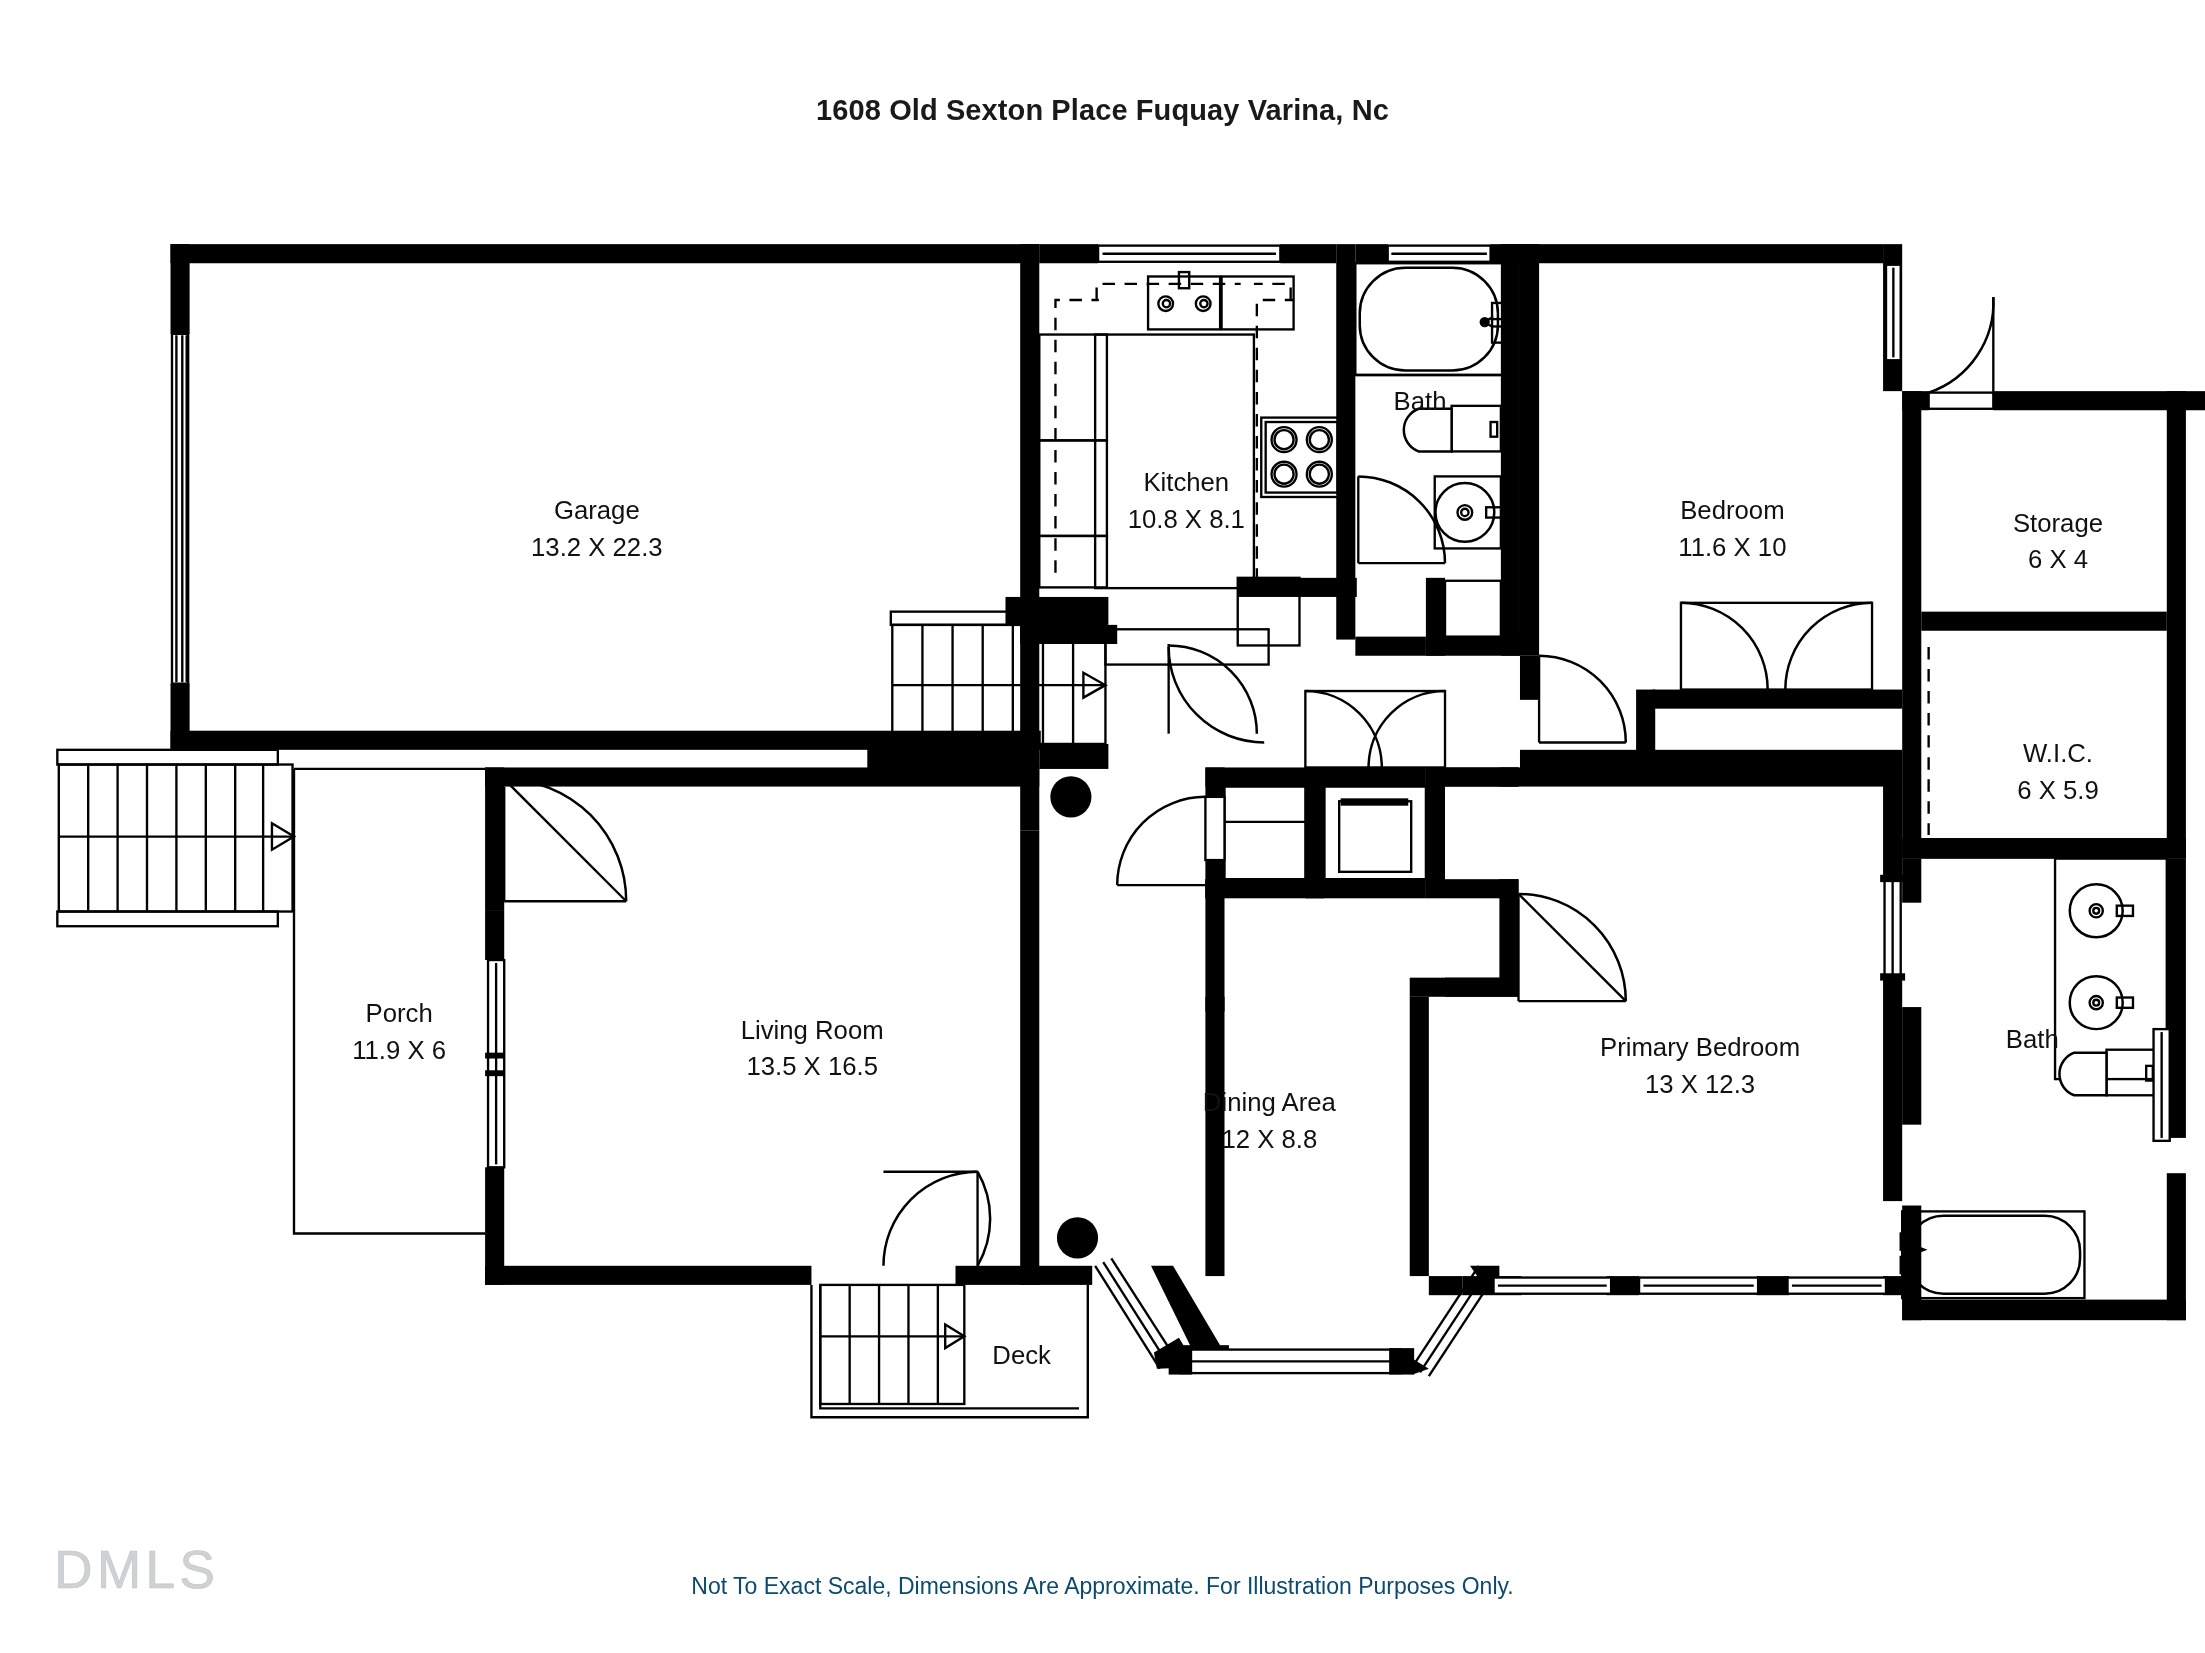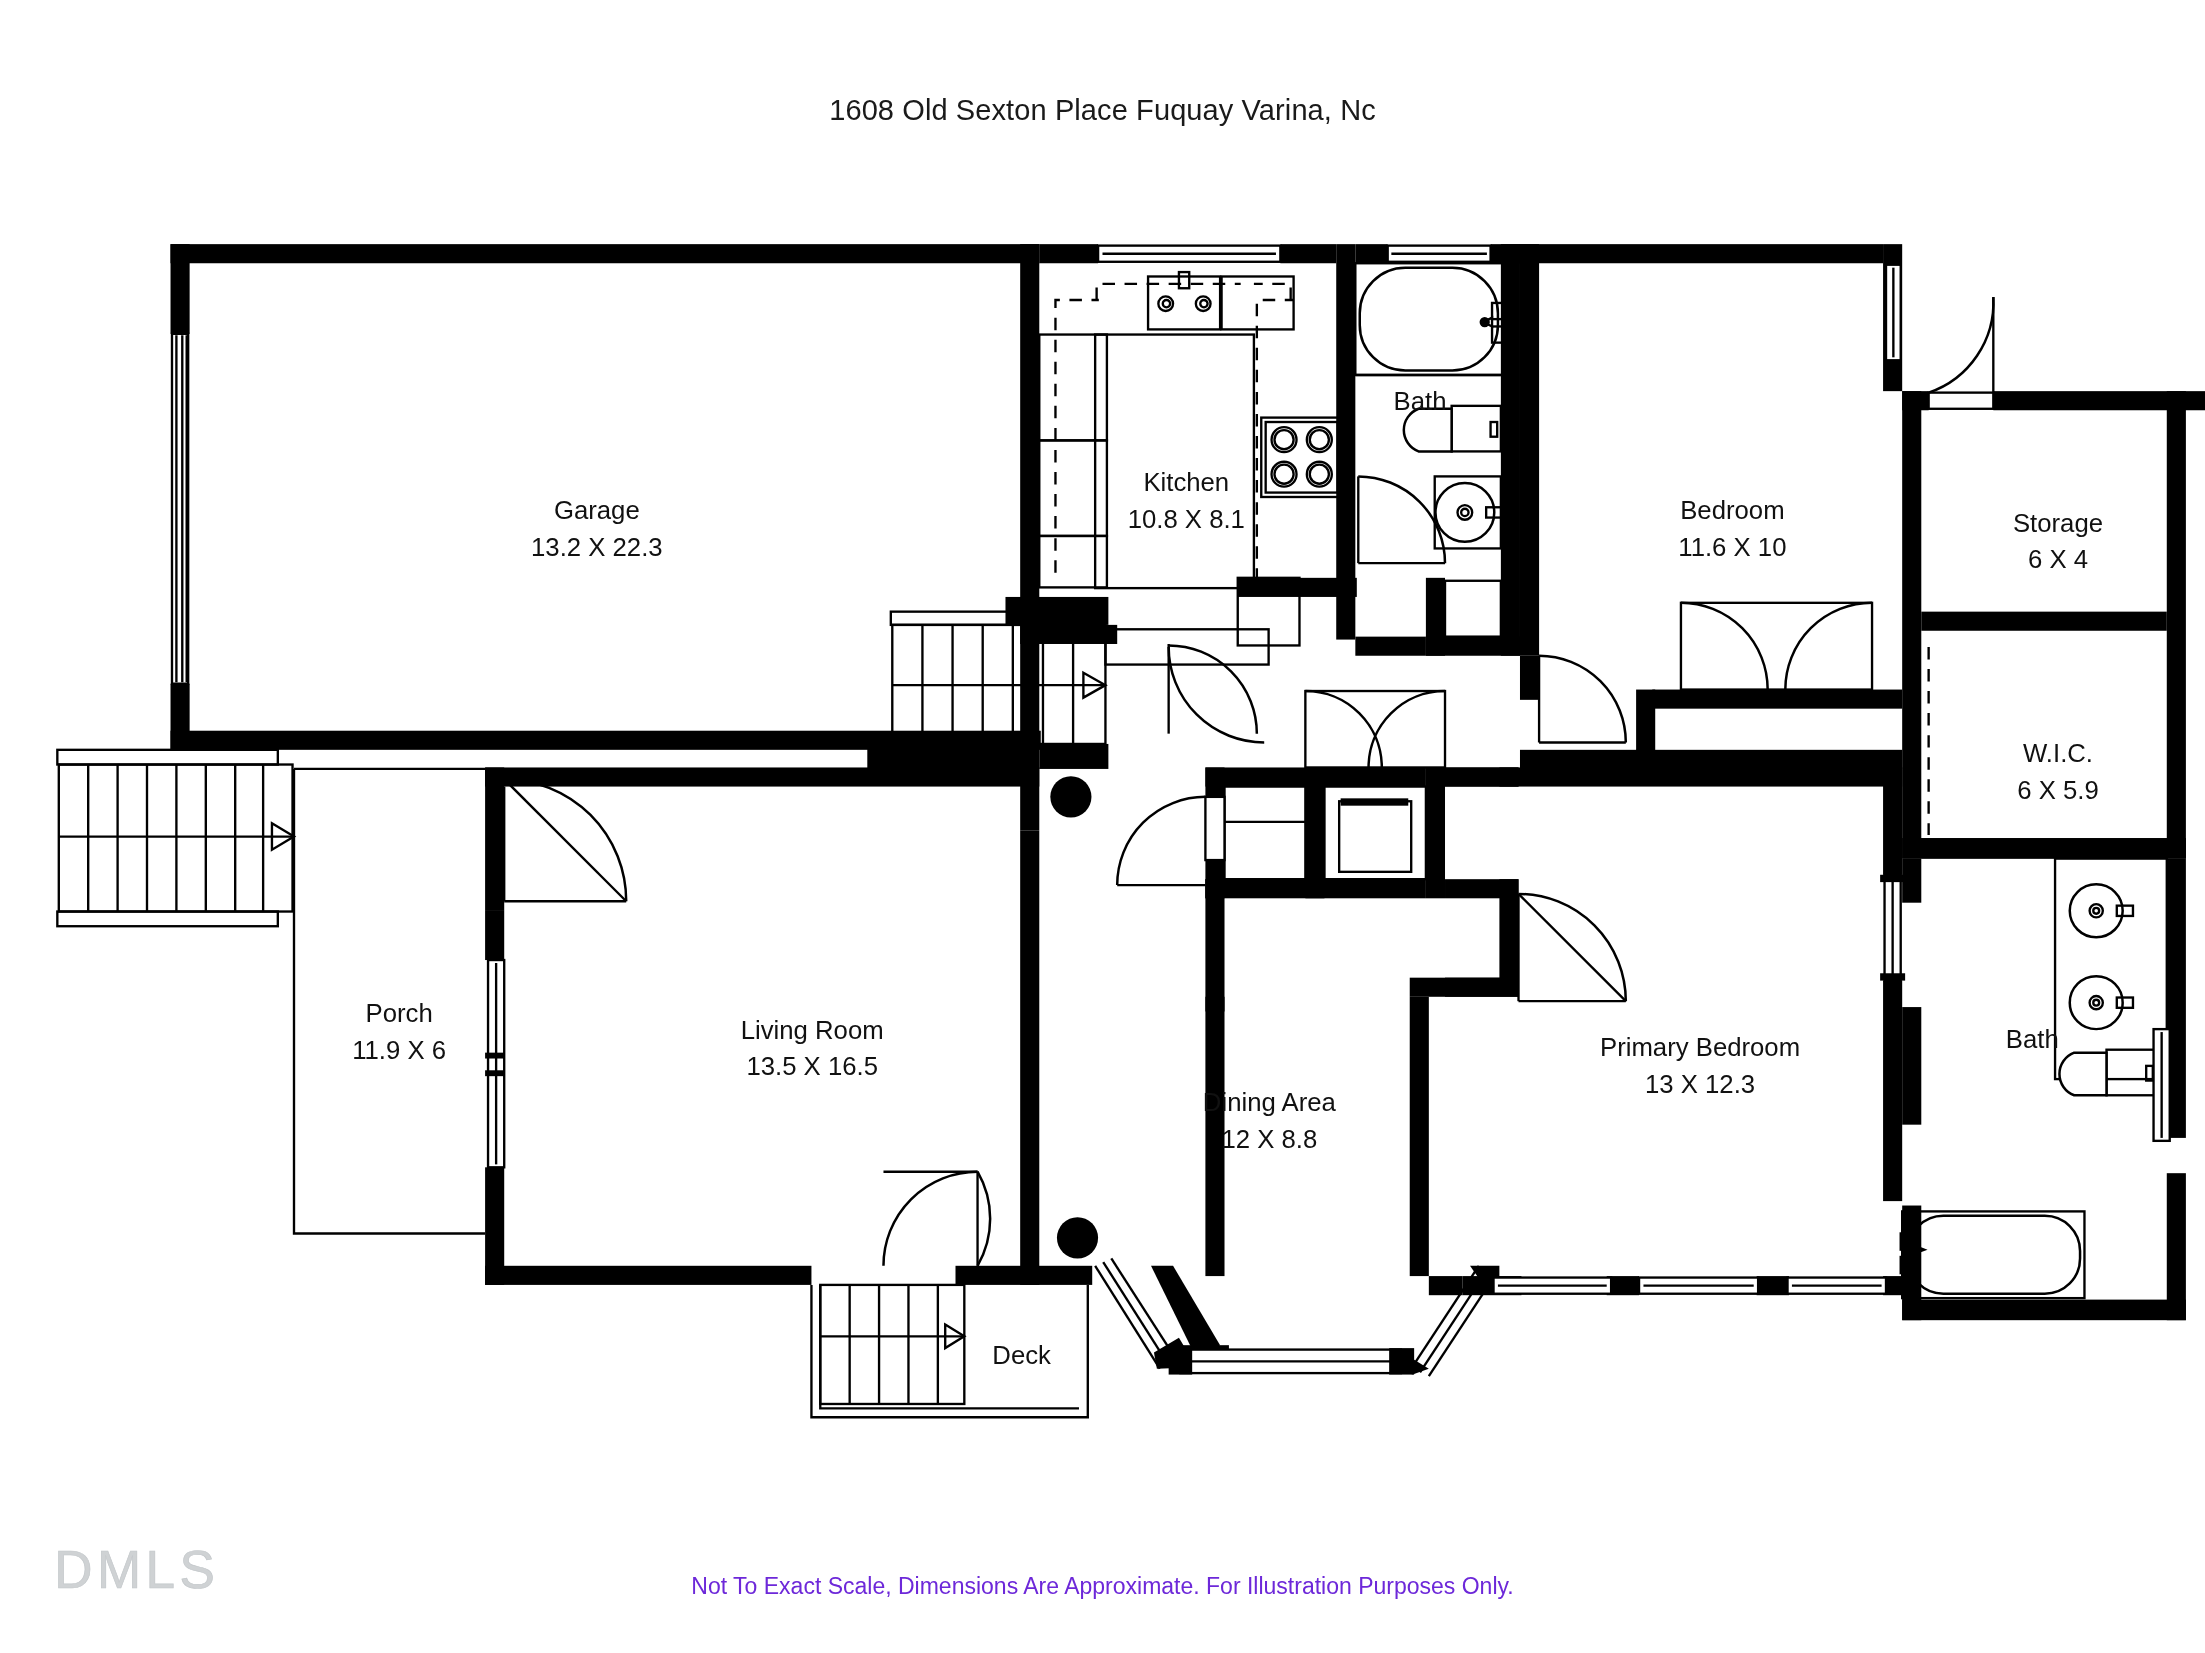--- a/index.html
+++ b/index.html
@@ -11,28 +11,28 @@
     position:relative;
     overflow:hidden;
   }
   #plan-title{
     position:absolute;
     top:94px;left:0;width:2205px;
     text-align:center;
     font-size:29px;
     letter-spacing:0.1px;
     color:#1a1a1a;
-    font-weight:400;
+    font-weight:700;
   }
   #plan-footer{
     position:absolute;
     top:1573px;left:0;width:2205px;
     text-align:center;
     font-size:23px;
-    color:#6d28d9;
+    color:#0c4a6e;
   }
   #watermark{
     position:absolute;
     left:10.3px;top:1539px;
     font-size:53px;
     letter-spacing:4.4px;
     color:#cfd2d4;
     font-weight:300;
     -webkit-text-stroke:0.7px #c3c7ca;
     user-select:none;

